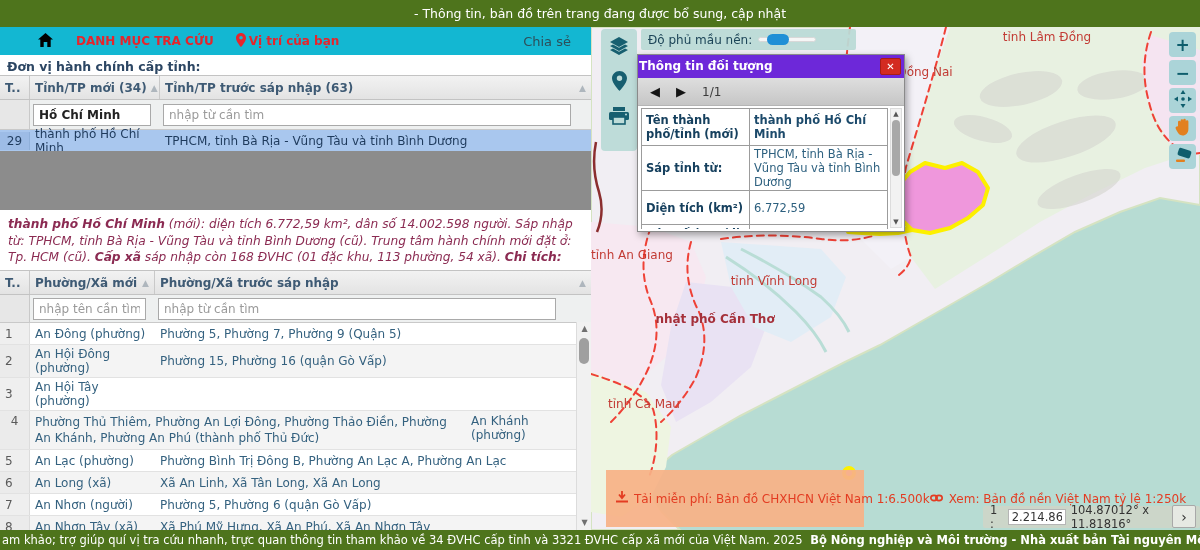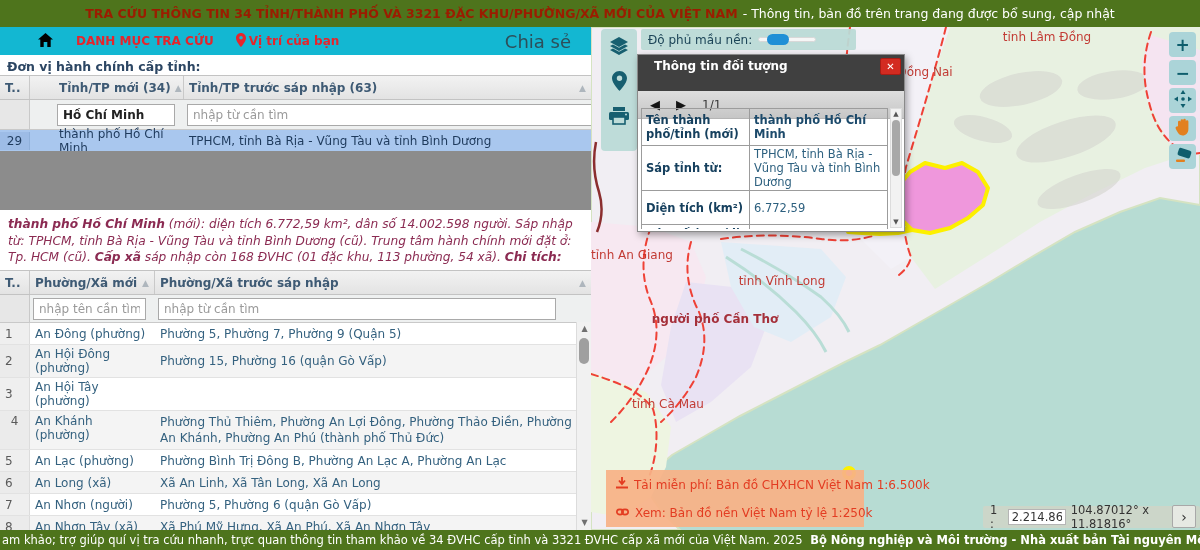--- a/index.html
+++ b/index.html
@@ -12,42 +12,42 @@
   
   .topbar { position:absolute; left:0; top:0; width:1200px; height:27px;
     background:#4e741c; display:flex; align-items:center; justify-content:center; gap:5px; white-space:nowrap; }
   .topbar .title { color:#9b1c00; font-weight:bold; font-size:12.5px; }
   .topbar .subtitle { color:#ffffff; font-size:12.5px; }
   
   .navbar { position:absolute; left:0; top:27px; width:591px; height:28px;
     background:#13b7d2; display:flex; align-items:center; }
   .nav-home { margin-left:36px; width:18px; height:18px; display:flex; align-items:center; justify-content:center; cursor:pointer; }
   .nav-item { color:#e5252c; font-size:12px; font-weight:bold; margin-left:22px; cursor:pointer; display:flex; align-items:center; gap:3px; }
-  .nav-share { margin-left:auto; margin-right:20px; color:#2d4f5a; font-size:18px; cursor:pointer; }
+  .nav-share { margin-left:auto; margin-right:20px; color:#2d4f5a; font-size:13px; cursor:pointer; }
   
   .panel { position:absolute; left:0; top:55px; width:591px; height:475px; background:#fff; overflow:hidden; }
   .section-label { position:absolute; left:7px; top:4px; font-weight:bold; color:#2c4663; font-size:12.5px; }
   
   .grid { position:absolute; left:0; width:591px; border-top:1px solid #c3c3c3; }
   .grid-head { display:flex; height:24px; background:linear-gradient(#f2f2f2,#e3e3e3); border-bottom:1px solid #c3c3c3; }
   .gh-cell { border-right:1px solid #c9c9c9; display:flex; align-items:center; padding:0 5px;
     font-weight:bold; color:#3e5a74; font-size:12px; overflow:hidden; white-space:nowrap; }
   .sort-arrow { color:#aeb6bd; font-size:9px; margin-left:auto; padding-left:4px; }
   .grid-filter { display:flex; background:#eef0f0; border-bottom:1px solid #c9c9c9; align-items:center; }
   .gf-num { background:#e7e7e7; align-self:stretch; border-right:1px solid #c9c9c9; }
   .grid-filter input { height:22px; border:1px solid #a9a9a9; font-size:12px; padding:0 5px;
     font-family:inherit; color:#222; background:#fff; }
   .grid-filter input::placeholder { color:#9a9a9a; }
   .c-num { width:30px; flex:none; }
   .row { display:flex; border-bottom:1px solid #e2e2e2; background:#fff; }
   .row .cell { padding:2px 5px; color:#34617f; font-size:12px; overflow:hidden; }
   .row .num { width:30px; flex:none; color:#5a5a5a; text-align:center; background:#efefef; border-right:1px solid #dcdcdc; }
   
   #provTable { top:20px; }
-  #provTable .c1 { width:130px; flex:none;margin-left:24px; }
+  #provTable .c1 { width:130px; flex:none; }
   #provTable .c2 { flex:1; }
   #provTable .row-selected { background:#a9c7ee; }
   #provTable .row-selected .num { background:#9dbce6; color:#3a4a62; border-right:1px solid #8fb0da; }
   #provTable .row-selected .cell { color:#1e3a5c; }
   .gray-block { position:absolute; left:0; top:96px; width:591px; height:59px; background:#8c8c8c; }
   
   .descr { position:absolute; left:0; top:158px; width:591px; padding:3px 8px;
     font-style:italic; font-size:12.2px; line-height:16.5px; color:#8b2b52; }
   .descr b { font-weight:bold; }
   
@@ -82,59 +82,58 @@
   .slider-track { position:relative; flex:1; height:5px; background:#f6f6f6; border-radius:3px; border:1px solid #d8d8d8; }
   .slider-thumb { position:absolute; left:14%; top:-4px; width:22px; height:11px; background:#1f8fd6; border-radius:6px; cursor:pointer; }
   .opacity-value { color:#0c4a6e;margin-top:44px; }
   
   .zoom-col { position:absolute; right:4px; top:5px; z-index:10; display:flex; flex-direction:column; gap:3px; }
   .zoom-btn { width:27px; height:25px; background:#abd4d8; border-radius:4px; display:flex;
     align-items:center; justify-content:center; color:#0e5e6d; font-size:17px; font-weight:bold; cursor:pointer; }
   
   .popup { position:absolute; left:46px; top:27px; width:268px; height:178px; background:#fff;
     border:1px solid #8a8a8a; box-shadow:2px 3px 7px rgba(0,0,0,0.35); z-index:30; }
-  .popup-title { height:36px; background:#404040; color:#fff; font-weight:bold; font-size:12px;
-    line-height:23px; padding-left:16px; }
+  .popup-title { height:23px; background:#6d28d9; color:#fff; font-weight:bold; font-size:12px;
+    line-height:23px; padding-left:1px; }
   .popup-close { position:absolute; right:3px; top:3px; width:21px; height:17px; background:#d32b21;
     border:1px solid #a81d15; border-radius:2px; color:#fff; font-size:10px; font-weight:bold;
     display:flex; align-items:center; justify-content:center; cursor:pointer; }
   .popup-nav { height:28px; background:linear-gradient(#dedede,#c6c6c6); display:flex; align-items:center;
     padding-left:12px; gap:16px; border-bottom:1px solid #b5b5b5; }
   .pager-arrow { color:#141414; font-size:13px; cursor:pointer; line-height:1; }
   .pager-text { color:#3a3a3a; font-size:12px; }
   .popup-body { position:absolute; left:3px; right:16px; top:53px; bottom:2px; overflow:hidden; }
   .ptable { width:100%; border-collapse:collapse; table-layout:fixed; }
   .ptable td { border:1px solid #9c9c9c; font-size:11.5px; padding:1px 4px; vertical-align:middle; overflow:hidden; }
   .ptable .pl { width:108px; font-weight:bold; color:#16405e; }
   .ptable .pv { color:#2d607f; }
   .ptable .pv.bold { font-weight:bold; color:#1c4a6b; }
   .popup-scroll { position:absolute; right:2px; top:53px; bottom:3px; width:12px; background:#f2f2f2; border:1px solid #dcdcdc; }
   .ps-arrow { position:absolute; left:0; width:10px; text-align:center; color:#555; font-size:7px; height:10px; line-height:10px; cursor:pointer; }
   .ps-up { top:0; } .ps-down { bottom:0; }
   .ps-thumb { position:absolute; left:1px; top:11px; width:8px; height:56px; background:#a8a8a8; border-radius:4px; cursor:pointer; }
   
   .notice { position:absolute; left:15px; top:443px; width:258px; height:57px; background:rgba(248,178,134,0.93);
-    z-index:20; padding:7px 10px; display:flex; flex-direction:column; justify-content:space-between; }
+    z-index:20; padding:7px 10px; display:flex; flex-direction:row; justify-content:space-between; }
   .notice-line { color:#e33c22; font-size:12px; display:flex; align-items:center; gap:6px; cursor:pointer; white-space:nowrap; }
   
   .scalebar { position:absolute; left:392px; top:479px; height:22px; background:#ccd6c9; border-radius:2px;
     display:flex; align-items:center; gap:5px; padding:0 7px; z-index:18; font-size:11.5px; color:#333; }
   .scale-input { width:58px; height:16px; background:#fff; border:1px solid #b5b5b5; font-size:11.5px;
     text-align:left; padding:0 3px; font-family:inherit; color:#333; }
   .next-btn { position:absolute; left:581px; top:478px; width:24px; height:23px; background:#e6e9e3;
     border:1px solid #a8a8a8; border-radius:2px; display:flex; align-items:center; justify-content:center;
     font-size:14px; color:#333; cursor:pointer; z-index:18; }
 </style>
 </head>
 <body>
 
 <div id="app">
 
   <div class="topbar">
-    <span class="title">TRA CỨU THÔNG TIN 34 TỈNH/THÀNH PHỐ VÀ 3321 ĐẶC KHU/PHƯỜNG/XÃ MỚI CỦA VIỆT NAM</span>
     <span class="subtitle">- Thông tin, bản đồ trên trang đang được bổ sung, cập nhật</span>
   </div>
 
   <div class="navbar">
     <span class="nav-home">
       <span>
         <svg width="15" height="14" viewBox="0 0 15 14">
             <path d="M7.5 0 L15 6.5 H12.7 V14 H9.3 V9 H5.7 V14 H2.3 V6.5 H0 Z" fill="#000"></path>
           </svg>
       </span>
@@ -224,22 +223,22 @@
         <div class="cell num">2</div>
         <div class="cell c1">An Hội Đông (phường)</div>
         <div class="cell c2">Phường 15, Phường 16 (quận Gò Vấp)</div>
       </div>
       <div class="row">
         <div class="cell num">3</div>
         <div class="cell c1">An Hội Tây (phường)</div>
       </div>
       <div class="row alt" style="min-height:39px;">
         <div class="cell num" style="align-items:flex-start; padding-top:3px; display:flex; justify-content:center;">4</div>
+        <div class="cell c2" style="line-height:16px; align-items:center;">Phường Thủ Thiêm, Phường An Lợi Đông, Phường Thảo Điền, Phường An Khánh, Phường An Phú (thành phố Thủ Đức)</div>
         <div class="cell c1" style="align-items:flex-start; padding-top:3px;">An Khánh (phường)</div>
-        <div class="cell c2" style="line-height:16px; align-items:center;">Phường Thủ Thiêm, Phường An Lợi Đông, Phường Thảo Điền, Phường An Khánh, Phường An Phú (thành phố Thủ Đức)</div>
       </div>
       <div class="row">
         <div class="cell num">5</div>
         <div class="cell c1">An Lạc (phường)</div>
         <div class="cell c2">Phường Bình Trị Đông B, Phường An Lạc A, Phường An Lạc</div>
       </div>
       <div class="row alt">
         <div class="cell num">6</div>
         <div class="cell c1">An Long (xã)</div>
         <div class="cell c2">Xã An Linh, Xã Tân Long, Xã An Long</div>
@@ -314,23 +313,23 @@
       <g stroke="#fdf000" stroke-width="4" stroke-linejoin="round" fill="#ef97dc">
         <path d="M319,145 L334,136 L354,141 L371,136 L387,145 L397,161 L392,178 L377,191 L359,201 L339,206 L321,203 L309,191 L305,173 L309,157 Z"></path>
         <path d="M321,203 L307,206 L289,207 L271,206 L257,205 L261,201 L279,200 L299,199 Z"></path>
         <circle cx="258" cy="446" r="5"></circle>
       </g>
     </svg>
 
     <div class="maplabel" style="left:456px; top:10px;">tỉnh Lâm Đồng</div>
     <div class="maplabel" style="left:334px; top:45px;">Đồng Nai</div>
     <div class="maplabel" style="left:41px; top:228px;">tỉnh An Giang</div>
-    <div class="maplabel" style="left:191px; top:254px;">tỉnh Vĩnh Long</div>
-    <div class="maplabel bold" style="left:124px; top:292px;">người phố Cần Thơ</div>
-    <div class="maplabel" style="left:53px; top:377px;margin-left:24px;">tỉnh Cà Mau</div>
+    <div class="maplabel" style="left:183px; top:254px;">tỉnh Vĩnh Long</div>
+    <div class="maplabel bold" style="left:124px; top:292px;">nhật phố Cần Thơ</div>
+    <div class="maplabel" style="left:53px; top:377px;">tỉnh Cà Mau</div>
 
     <div class="tool-strip">
       <div class="tool-btn">
         <span>
           <svg width="22" height="22" viewBox="0 0 22 22">
             <path d="M11 2 L20 7 L11 12 L2 7 Z" fill="#175f70"></path>
             <path d="M2 11 L11 16 L20 11 L17 9.4 L11 12.7 L5 9.4 Z" fill="#175f70"></path>
             <path d="M2 15 L11 20 L20 15 L17 13.4 L11 16.7 L5 13.4 Z" fill="#175f70"></path>
           </svg>
         </span>

